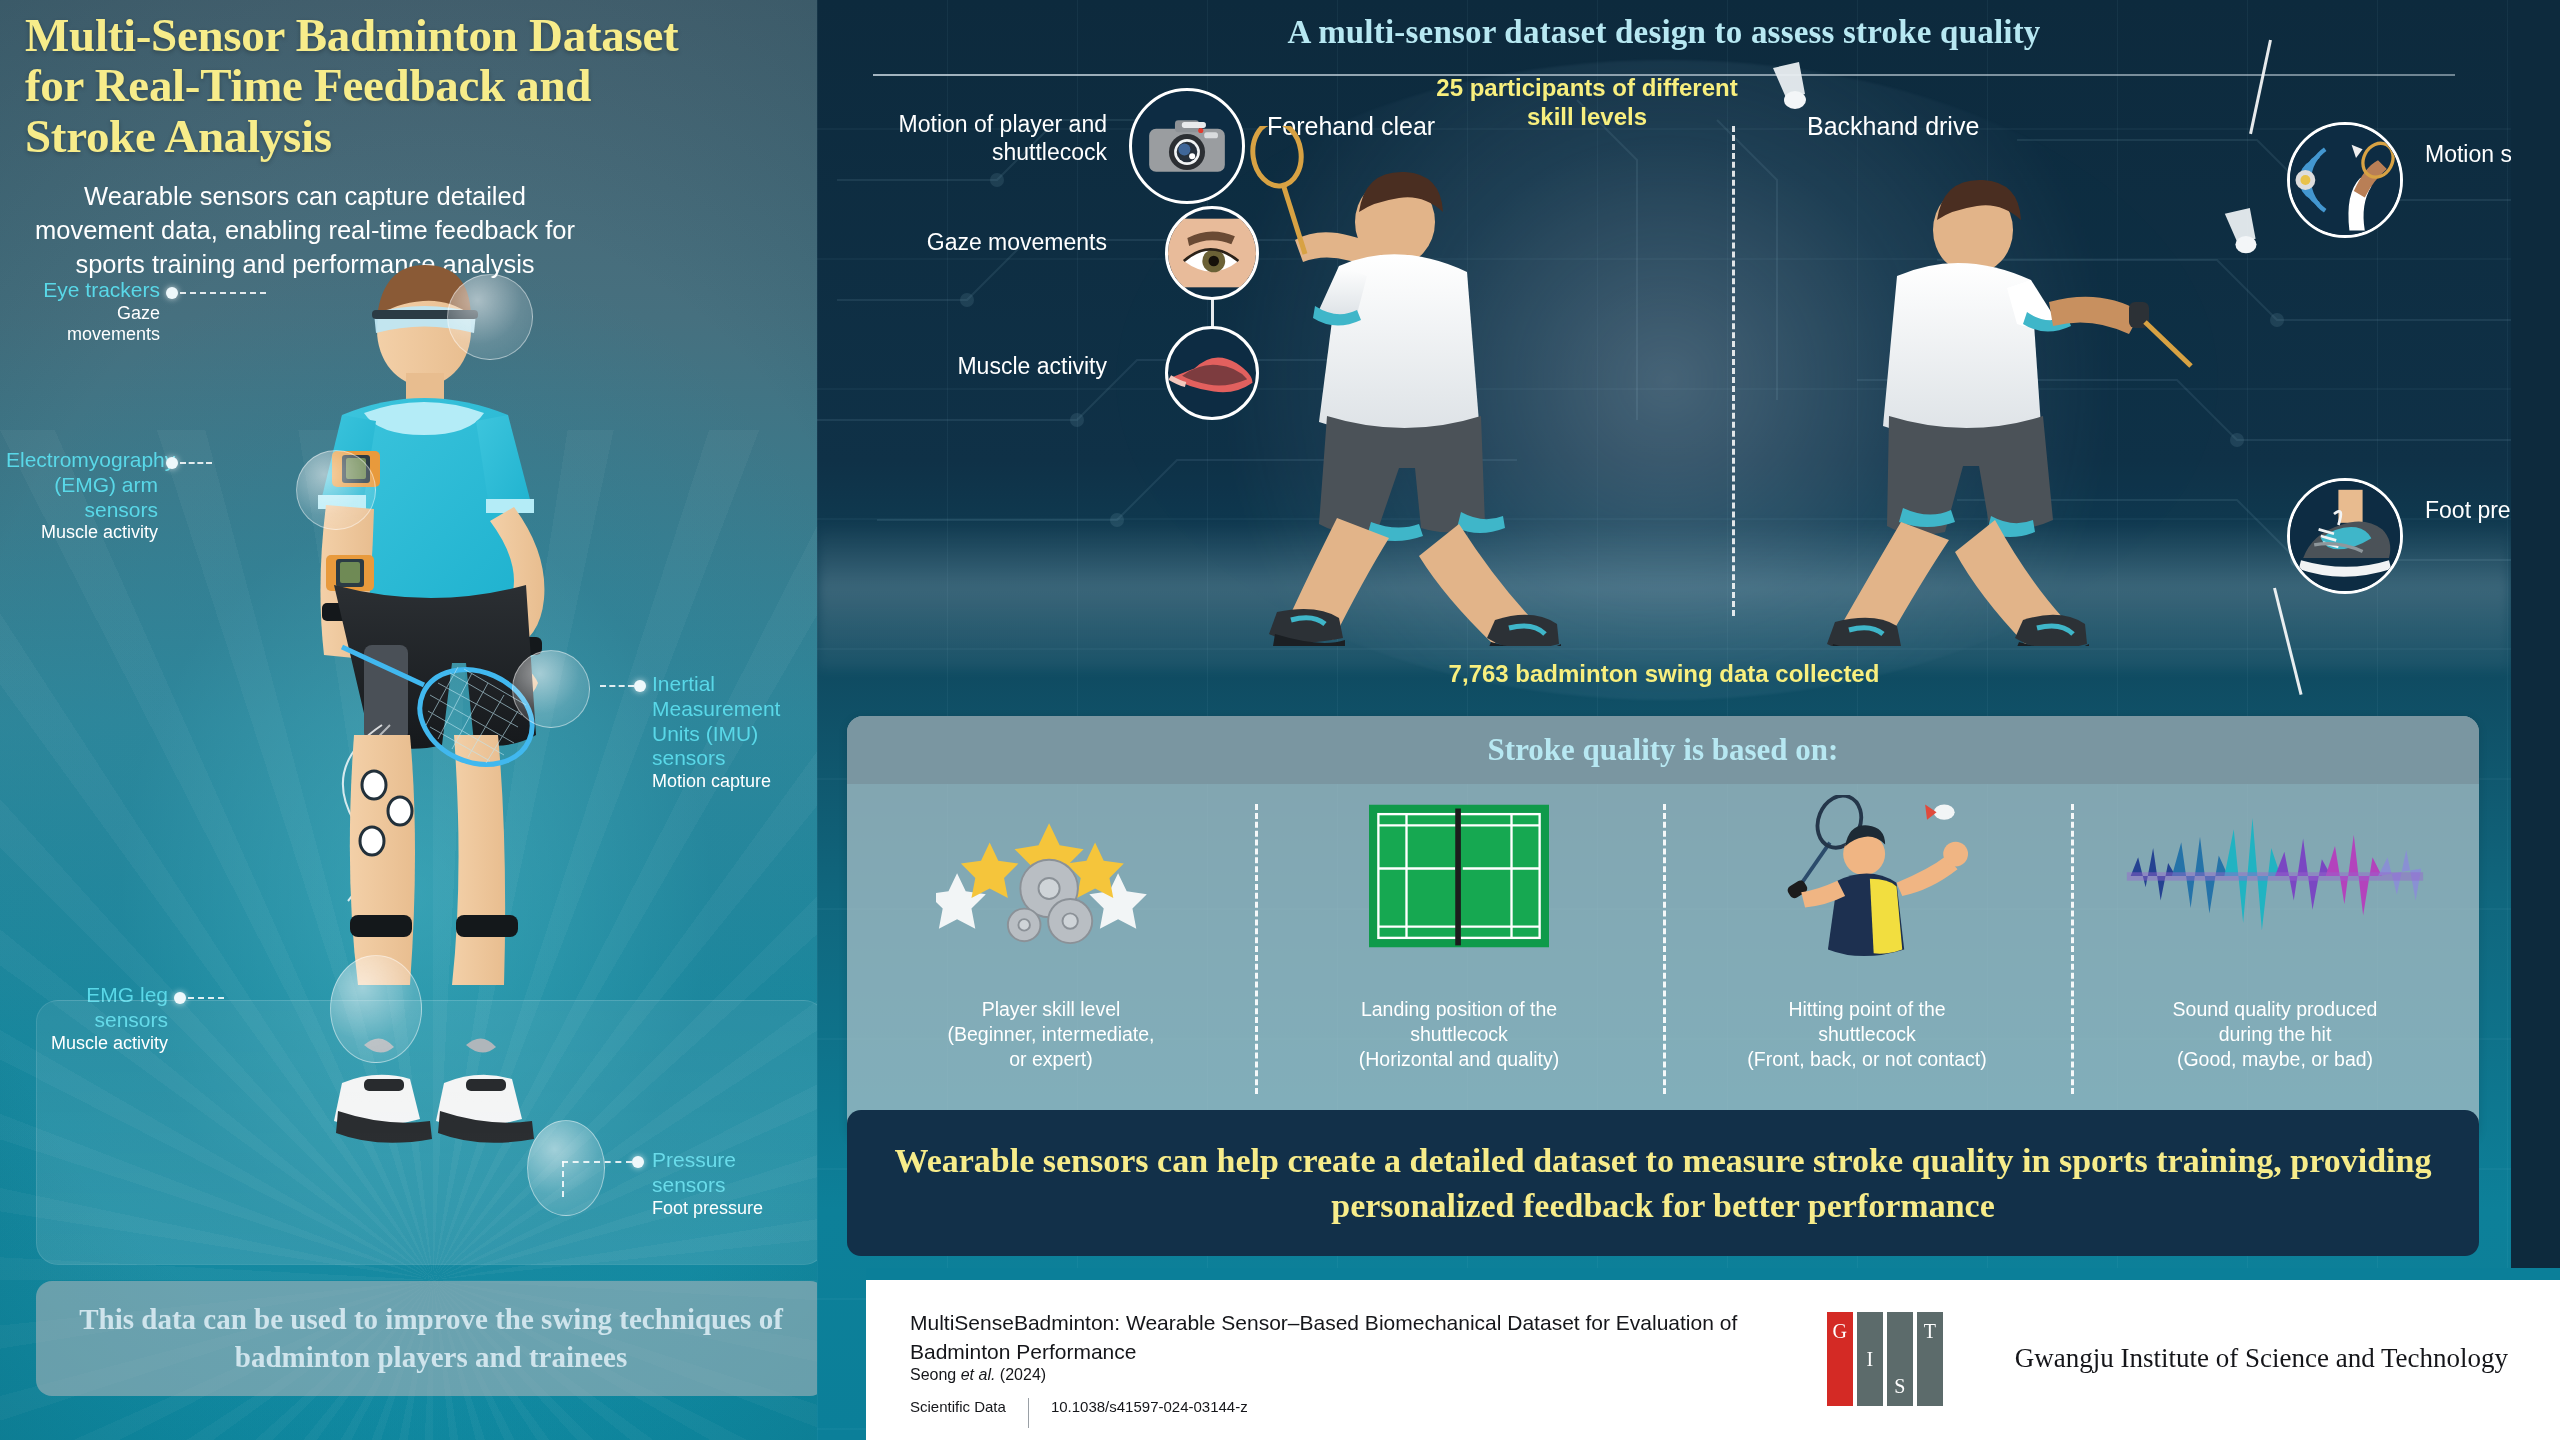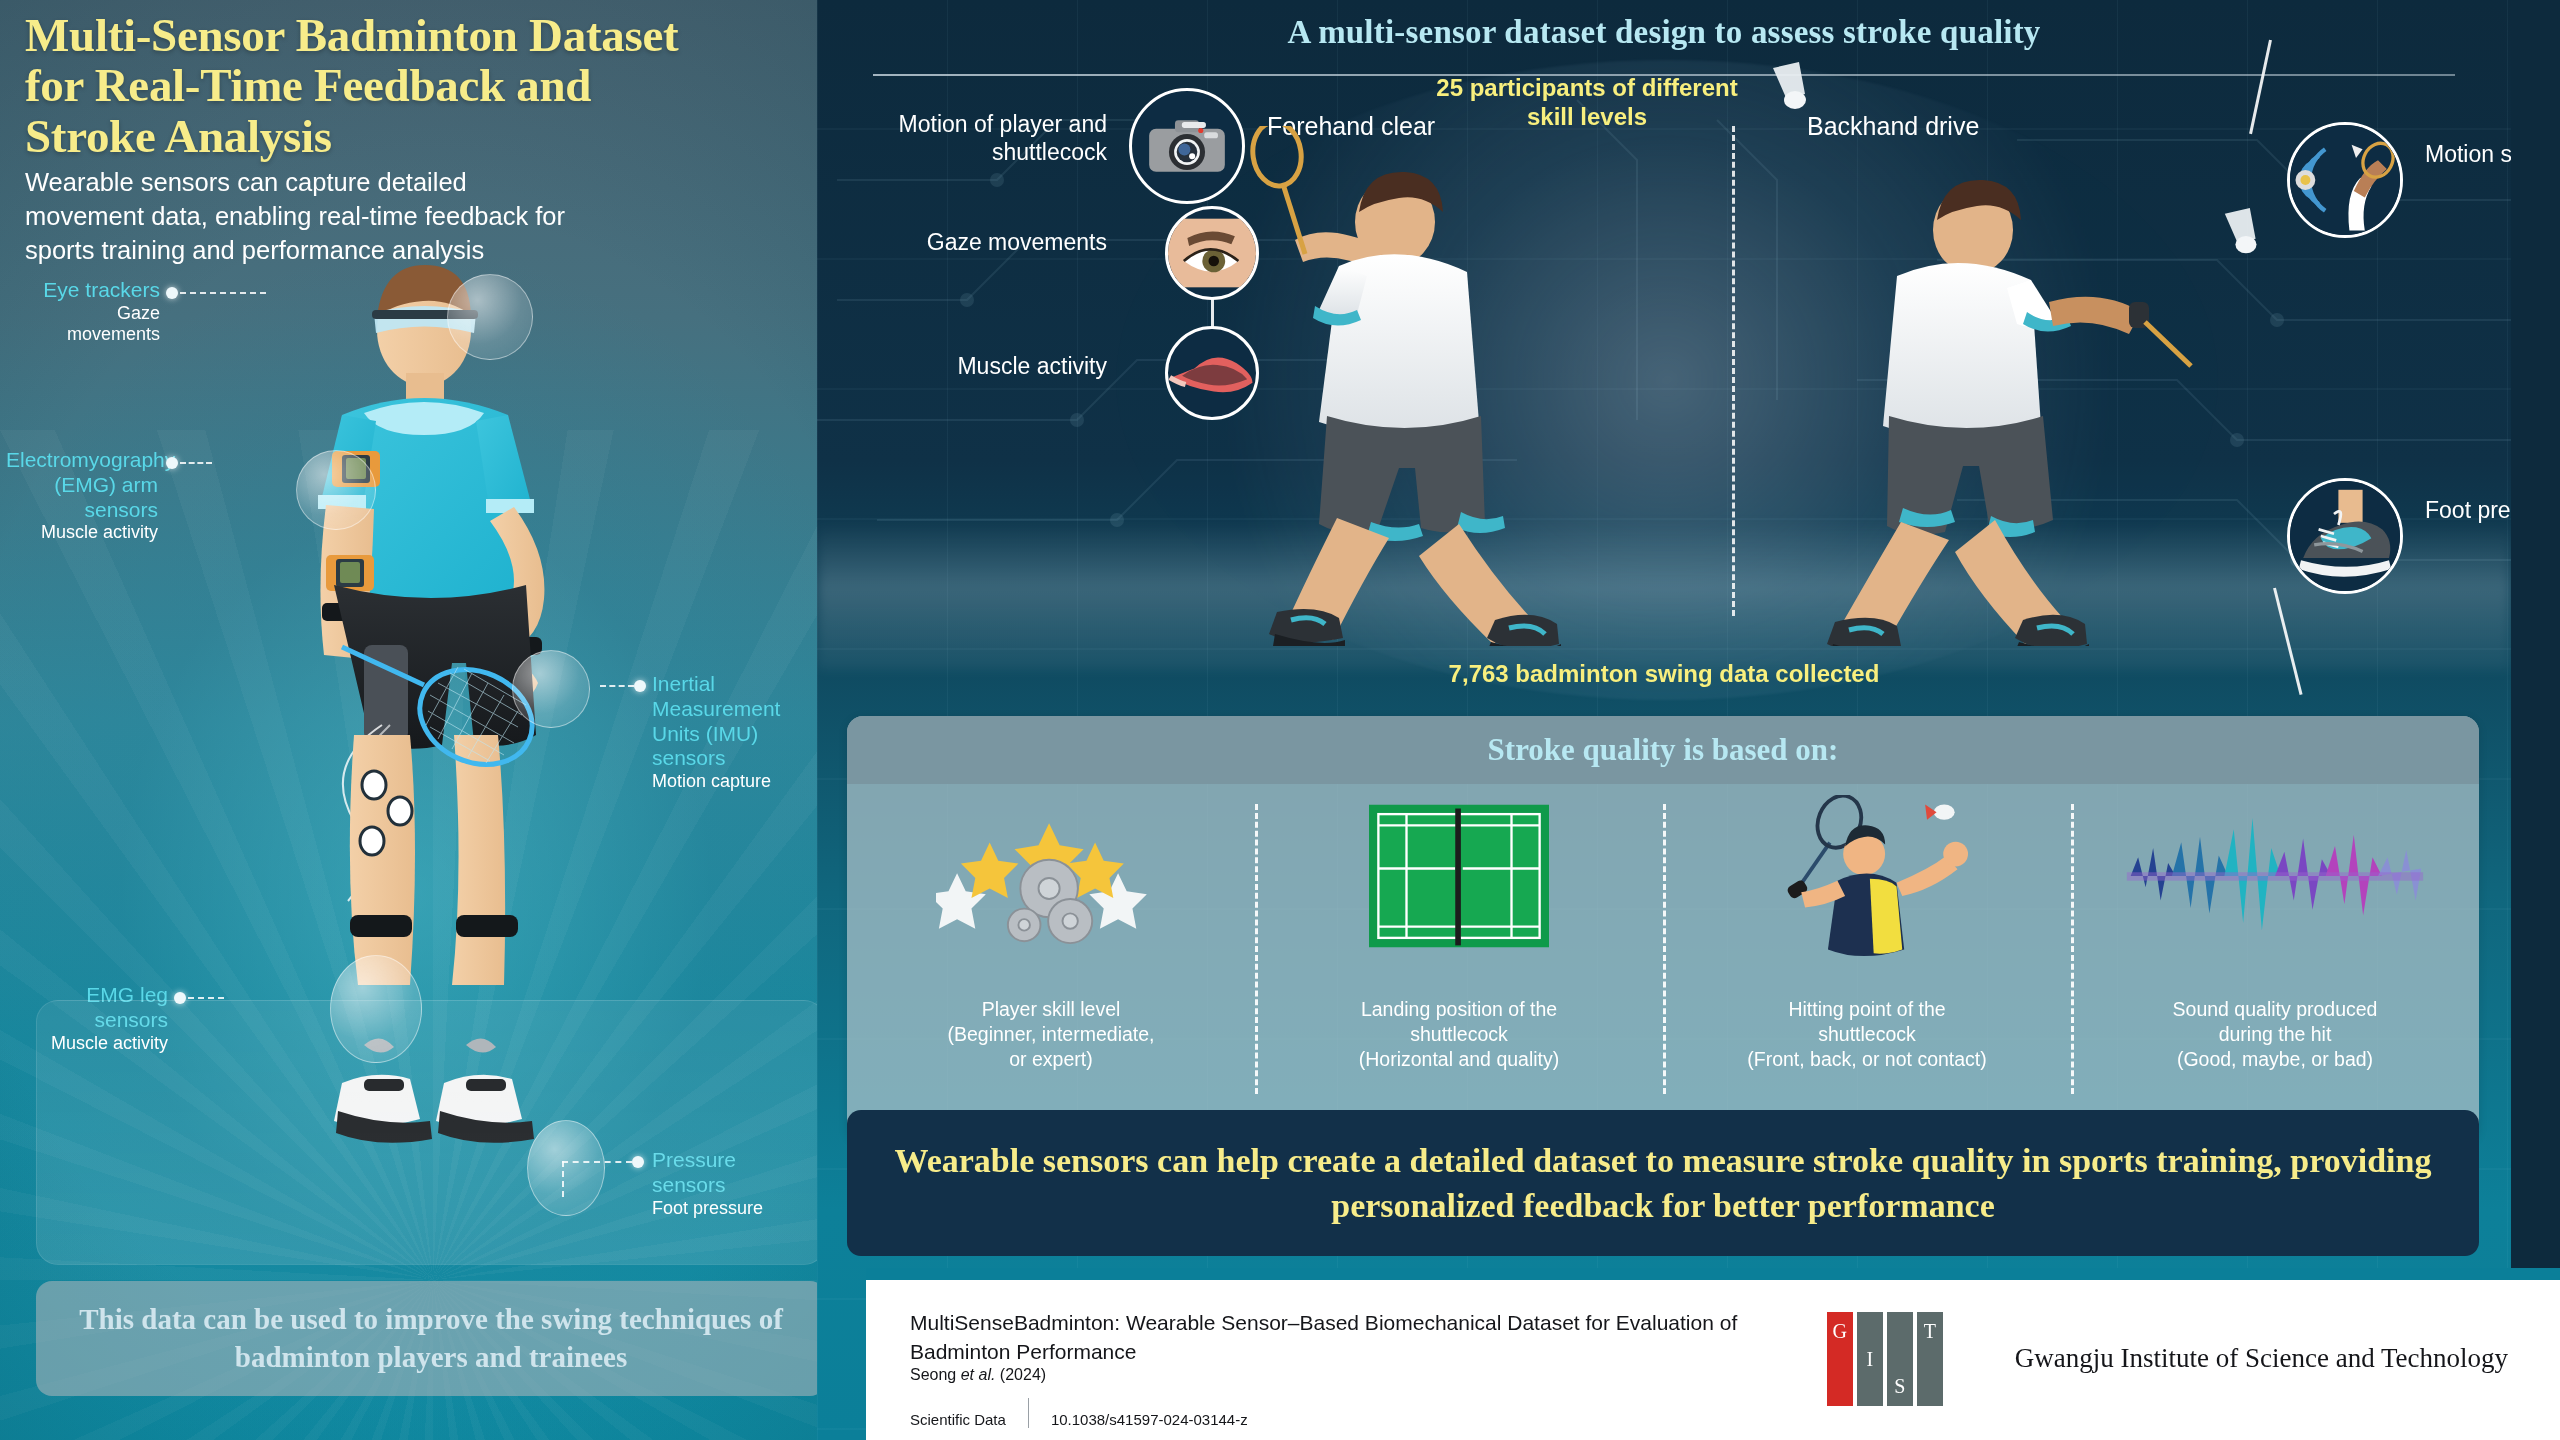--- a/index.html
+++ b/index.html
@@ -37,22 +37,22 @@
     position: absolute; left: 25px; top: 10px; width: 700px;
     color: #f7ec8a;
     font-family: "Liberation Serif", serif;
     font-weight: 700;
     font-size: 47px;
     line-height: 1.07;
     letter-spacing: -0.3px;
     text-shadow: 0 2px 4px rgba(0,0,0,0.25);
   }
   .lp-sub {
-    position: absolute; left: 25px; top: 166px; width: 560px;
-    color: #ffffff; font-size: 25.5px; line-height: 1.33; font-weight: 400;
+    position: absolute; left: 25px; top: 180px; width: 560px;
+    color: #ffffff; font-size: 25.5px; line-height: 1.33; font-weight: 400; text-align: center;
   }
 
   
   .athlete { position: absolute; left: 214px; top: 255px; width: 420px; height: 910px; }
 
   
   .callout { position: absolute; }
   .callout .c-title { color: #59d8e8; font-size: 21px; line-height: 1.18; font-weight: 400; }
   .callout .c-sub   { color: #ffffff; font-size: 18px; line-height: 1.2; font-weight: 400; }
   .callout.r-align { text-align: right; }
@@ -161,21 +161,21 @@
     color:#f7ec8a; font-family:"Liberation Serif", serif; font-weight:700; font-size: 34px; line-height:1.33; padding: 0 40px;
   }
 
   
   .footer {
     position:absolute; left: 866px; top: 1280px; width: 1694px; height: 160px; background:#ffffff;
   }
   .f-title { position:absolute; left: 44px; top: 28px; width: 900px; color:#15161a; font-size: 21px; font-weight: 400; line-height: 1.4; }
   .f-auth  { position:absolute; left: 44px; top: 86px; color:#15161a; font-size: 16px; }
   .f-auth i { font-style: italic; }
-  .f-jrow  { position:absolute; left: 44px; top: 118px; display:flex; align-items:flex-end; gap: 22px; color:#15161a; font-size: 15px; }
+  .f-jrow  { position:absolute; left: 44px; top: 118px; display:flex; align-items:flex-start; gap: 22px; color:#15161a; font-size: 15px; }
   .f-jrow .vbar { width:1px; height: 30px; background:#9aa0a6; }
   .gist { position:absolute; right: 52px; top: 32px; display:flex; align-items:center; gap: 26px; }
   .gist-mark { display:flex; gap: 4px; height: 94px; }
   .gist-mark .blk { width: 26px; height: 94px; display:flex; align-items:center; justify-content:center; color:#fff; font-family:"Liberation Serif", serif; font-size: 20px; }
   .gist-mark .blk.red { background:#d42a25; align-items:flex-start; padding-top:8px; }
   .gist-mark .blk.g1 { background:#5c6b6b; align-items:center; }
   .gist-mark .blk.g2 { background:#5c6b6b; align-items:flex-end; padding-bottom:8px; }
   .gist-mark .blk.g3 { background:#5c6b6b; align-items:flex-start; padding-top:8px; }
   .gist-text { color:#15161a; font-size: 27px; line-height: 1.3; font-family:"Liberation Serif", serif;margin-left:46px; }
 

